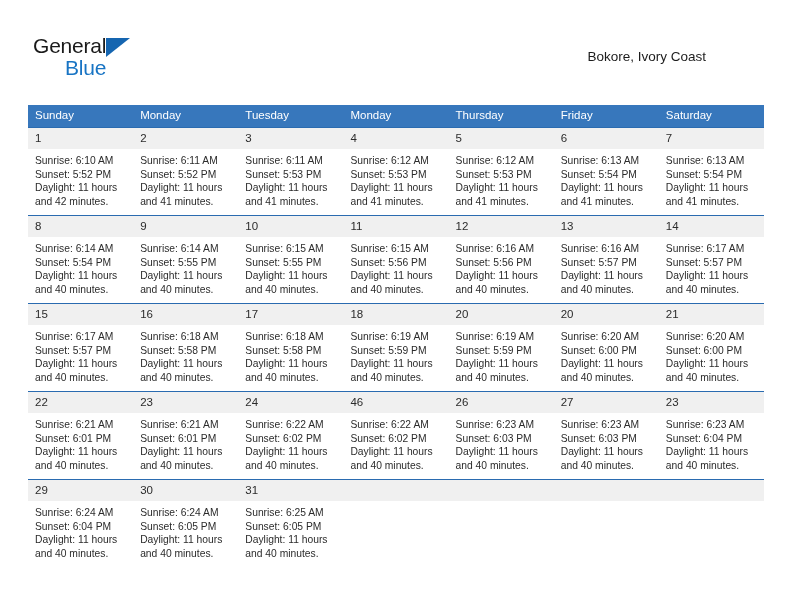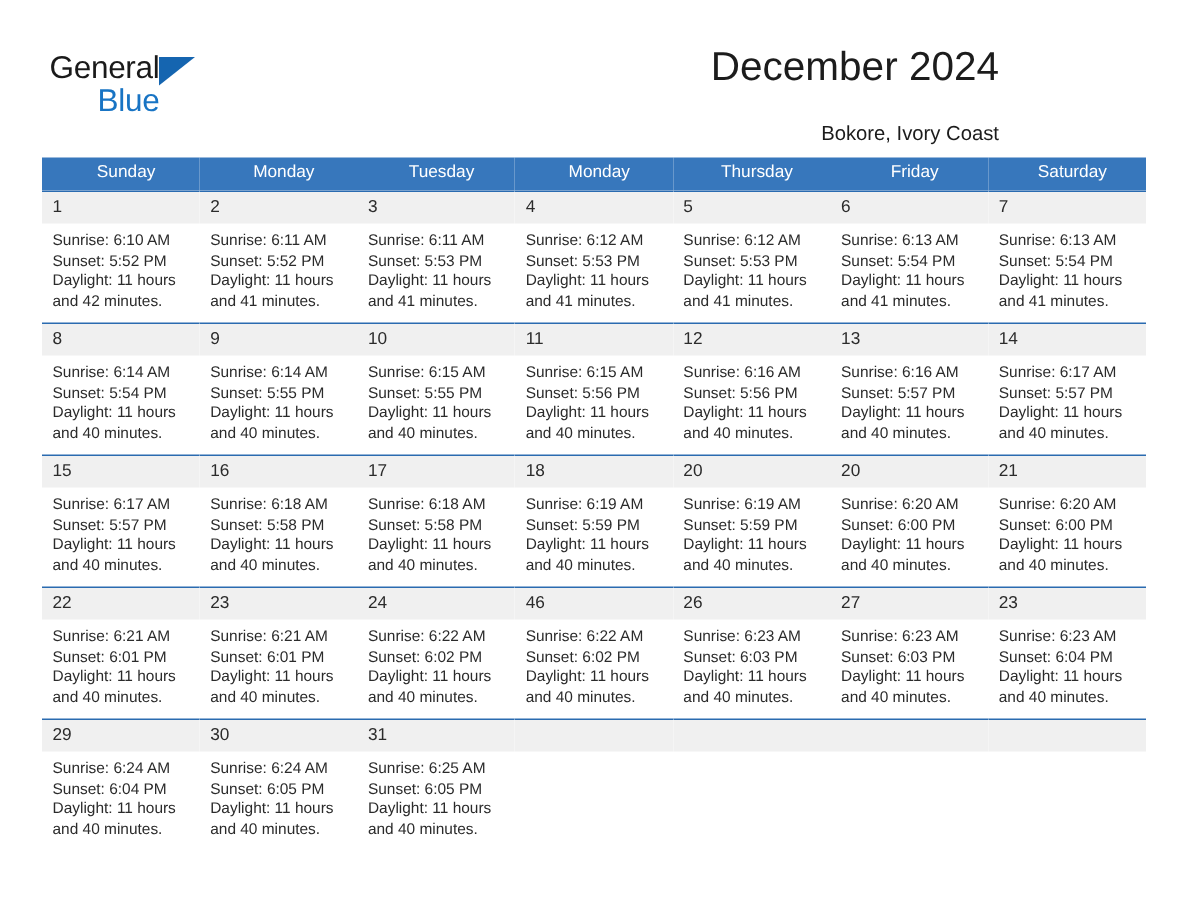--- a/index.html
+++ b/index.html
@@ -21,20 +21,21 @@
     box-sizing: border-box;
   }
 
   
   .header {
     position: absolute;
     left: 0;
     top: 0;
     width: 700px;
     height: 100px;
+    padding-left: 40px;
   }
   .brand {
     position: absolute;
     left: 33px;
     top: 34px;
     width: 230px;
     height: 48px;
   }
   .brand-general {
     position: absolute;
@@ -93,21 +94,21 @@
     top: 105px;
     width: 736px;
     border-collapse: collapse;
     table-layout: fixed;
   }
   .calendar th {
     background: #3777bc;
     color: #ffffff;
     font-size: 11.5px;
     font-weight: normal;
-    text-align: center;
+    text-align: left;
     padding: 4px 0 5px 7px;
     height: 12px;
     line-height: 13px;
     border: none;
   }
   .calendar td {
     vertical-align: top;
     padding: 0;
     border: none;
     width: 105.14px;
@@ -149,21 +150,20 @@
 
   <div class="header">
 
     <div class="brand">
       <span class="brand-general">General</span>
       <span class="brand-triangle"></span>
       <span class="brand-blue">Blue</span>
     </div>
 
     <div class="title-block">
-      <h1 class="cal-title">December 2024</h1>
       <p class="cal-subtitle">Bokore, Ivory Coast</p>
     </div>
 
   </div>
 
   <table class="calendar">
     <thead>
       <tr>
         <th>Sunday</th>
         <th>Monday</th>

